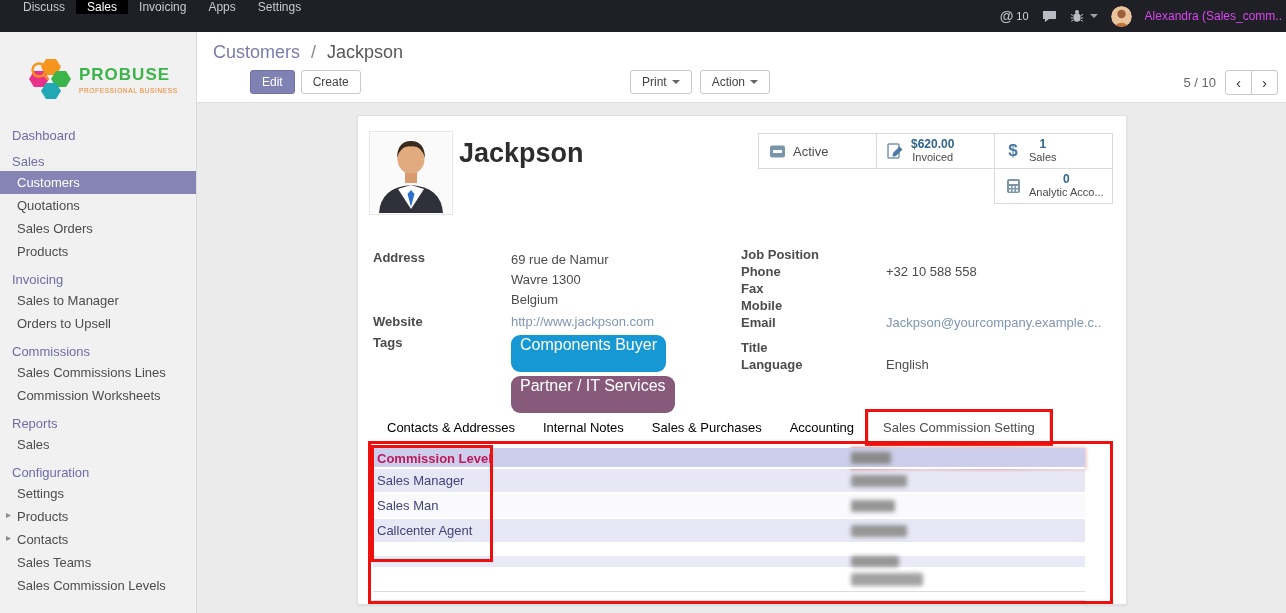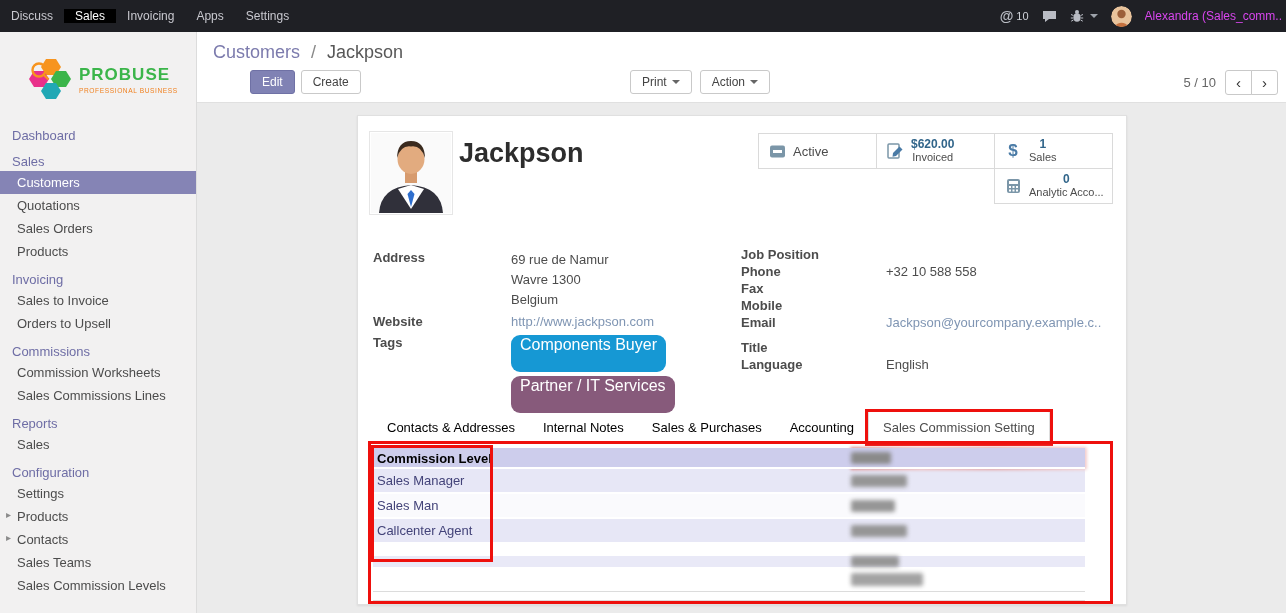--- a/index.html
+++ b/index.html
@@ -2,21 +2,21 @@
 <html><head>
 <meta charset="utf-8">
 <style>
   * { margin:0; padding:0; box-sizing:border-box; }
   html,body { width:1286px; height:613px; }
   body { font-family:"Liberation Sans", sans-serif; background:#ebebeb; position:relative; overflow:hidden; }
 
   
   .topbar { position:absolute; top:0; left:0; width:1286px; height:32px; background:#1f2025;
             display:flex; align-items:stretch; justify-content:space-between; font-size:12px; color:#c8c8cf; z-index:50; }
-  .topbar-menus { display:flex; align-items:center; padding-left:0; }
+  .topbar-menus { display:flex; align-items:flex-start; padding-left:12px; }
   .menu { display:flex; align-items:center; padding:0 11px; cursor:pointer; color:#c8c8cf; }
   .menu.active { background:#000; color:#fff; }
   .topbar-right { display:flex; align-items:center; gap:13px; padding-right:4px; }
   .tb-ico { display:flex; align-items:center; gap:3px; color:#b9bcc4; cursor:pointer; }
   .tb-at { font-weight:bold; font-size:14px; }
   .tb-count { font-size:11px; color:#cfd2d8; }
   .caret-down { width:0; height:0; border-left:4px solid transparent; border-right:4px solid transparent; border-top:4px solid #9ea3ab; display:inline-block; margin-left:3px; }
   .tb-avatar { width:21px; height:21px; border-radius:50%; overflow:hidden; flex:0 0 auto; }
   .tb-user { max-width:148px; white-space:nowrap; overflow:hidden; color:#d946ef; cursor:pointer; }
 
@@ -87,21 +87,21 @@
   .frow.titlef { margin-top:10px; }
 
   
   .notebook { position:absolute; left:15px; right:14px; top:295px; height:32px; border-bottom:1px solid #ddd; display:flex; align-items:flex-end; }
   .tab { padding:8px 14px 7px; font-size:13px; color:#000000; cursor:pointer; margin-bottom:0; }
   .tab.active { position:relative; color:#4c4c4c; background:#fff; border:1px solid #ddd; border-bottom:1px solid #fff; margin-bottom:-1px; border-radius:2px 2px 0 0; }
   .tab.active::after { content:""; position:absolute; left:-4px; right:-4px; top:-3px; bottom:-4px; border:3px solid #ee100d; pointer-events:none; }
 
   
   .ctable { position:absolute; left:15px; top:332px; width:712px; }
-  .ct-header { height:21px; line-height:21px; background:#cdcdec; border-bottom:2px solid #fff; font-weight:bold; color:#000000; font-size:13px; padding-left:4px; position:relative; z-index:2; }
+  .ct-header { height:21px; line-height:21px; background:#cdcdec; border-bottom:2px solid #fff; font-weight:bold; color:#be185d; font-size:13px; padding-left:4px; position:relative; z-index:2; }
   .ct-row { height:25px; line-height:23px; border-bottom:2px solid #fff; color:#434379; font-size:13px; padding-left:4px; }
   .ct-row.odd { background:#e7e7f6; }
   .ct-row.even { background:#fafafd; }
   .ct-stripe { width:100%; }
   .s-white { background:#fff; }
   .s-lav { background:#e9e9f7; }
   .ct-sep { height:1px; background:#dcdcdc; }
 
   .blur-band { position:absolute; left:477px; top:-1px; width:237px; height:23px; z-index:1;
                background:linear-gradient(90deg,#d98c8c,#eebaba 30%,#e29e9e 60%,#f3cdcd); filter:blur(1.5px); border-radius:2px; }
@@ -173,25 +173,25 @@
     </span>
   </div>
   <div class="nav">
     <div class="nav-heading">Dashboard</div>
     <div class="nav-heading">Sales</div>
     <div class="nav-item active">Customers</div>
     <div class="nav-item">Quotations</div>
     <div class="nav-item">Sales Orders</div>
     <div class="nav-item">Products</div>
     <div class="nav-heading">Invoicing</div>
-    <div class="nav-item">Sales to Invoice</div>
+    <div class="nav-item">Sales to Manager</div>
     <div class="nav-item">Orders to Upsell</div>
     <div class="nav-heading">Commissions</div>
+    <div class="nav-item">Sales Commissions Lines</div>
     <div class="nav-item">Commission Worksheets</div>
-    <div class="nav-item">Sales Commissions Lines</div>
     <div class="nav-heading">Reports</div>
     <div class="nav-item">Sales</div>
     <div class="nav-heading">Configuration</div>
     <div class="nav-item">Settings</div>
     <div class="nav-item">
       <span class="nav-caret">▸</span><span>Products</span>
     </div>
     <div class="nav-item">
       <span class="nav-caret">▸</span><span>Contacts</span>
     </div>

